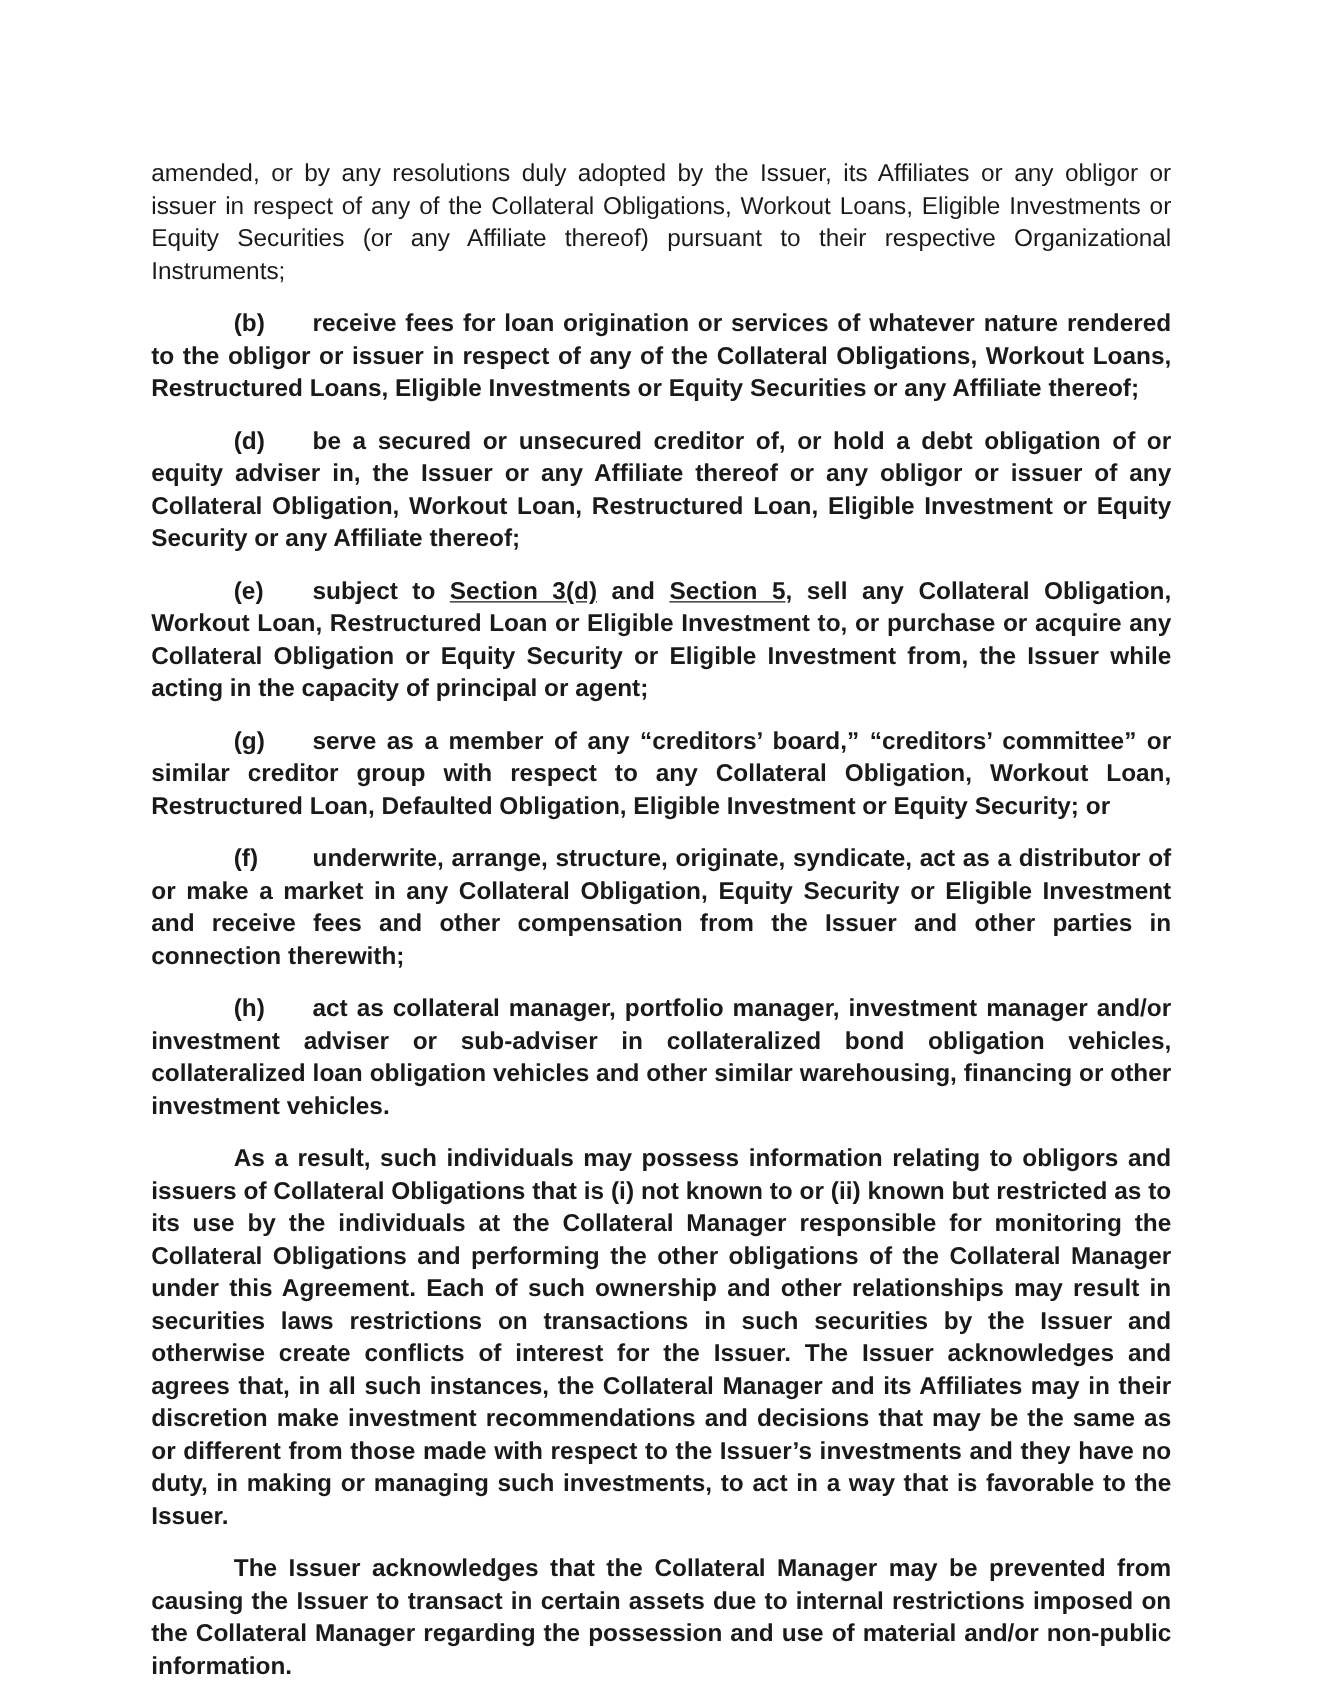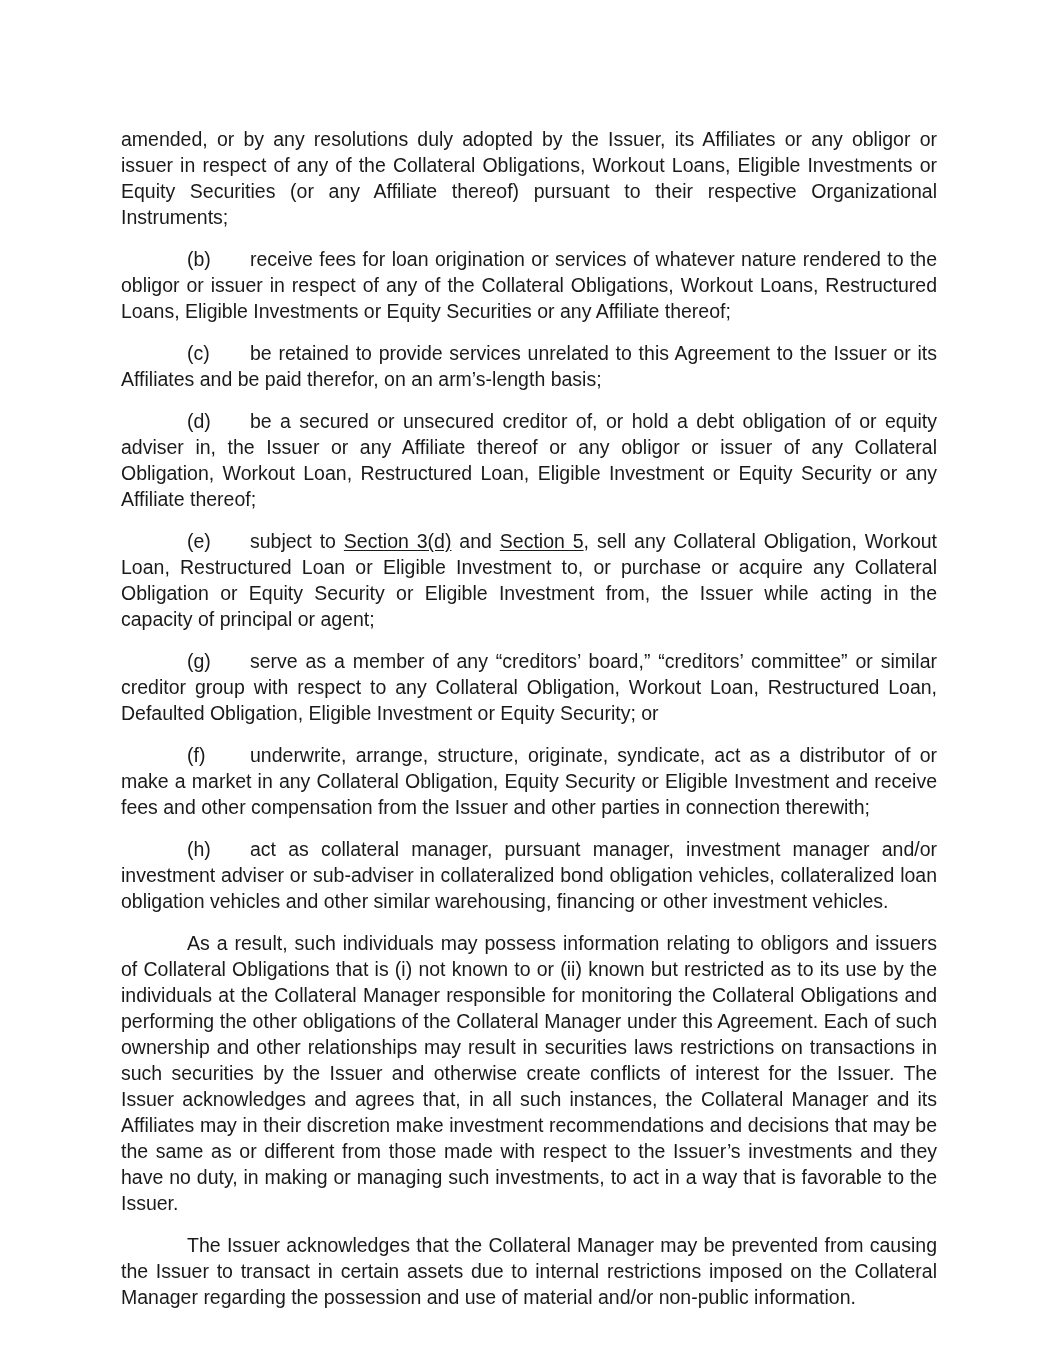--- a/index.html
+++ b/index.html
@@ -34,20 +34,21 @@
   }
   p.para {
     margin: 0 0 16px 0;
     padding: 0;
   }
   p.para:last-child {
     margin-bottom: 16px;
   }
   p.indent {
     text-indent: 66px;
+    font-weight: bold;
   }
   .plabel {
     display: inline-block;
     width: 63px;
     text-indent: 0;
   }
   .uref {
     text-decoration: underline;
     text-underline-offset: 2px;
   }
@@ -55,30 +56,29 @@
 </head>
 <body>
 
 <main class="page">
   <section class="page-text">
 
     <p class="para">amended, or by any resolutions duly adopted by the Issuer, its Affiliates or any obligor or issuer in respect of any of the Collateral Obligations, Workout Loans, Eligible Investments or Equity Securities (or any Affiliate thereof) pursuant to their respective Organizational Instruments;</p>
 
     <p class="para indent"><span class="plabel">(b)</span><span>receive fees for loan origination or services of whatever nature rendered to the obligor or issuer in respect of any of the Collateral Obligations, Workout Loans, Restructured Loans, Eligible Investments or Equity Securities or any Affiliate thereof;</span></p>
 
-    <p class="para indent"><span class="plabel">(c)</span><span>be retained to provide services unrelated to this Agreement to the Issuer or its Affiliates and be paid therefor, on an arm’s-length basis;</span></p>
 
     <p class="para indent"><span class="plabel">(d)</span><span>be a secured or unsecured creditor of, or hold a debt obligation of or equity adviser in, the Issuer or any Affiliate thereof or any obligor or issuer of any Collateral Obligation, Workout Loan, Restructured Loan, Eligible Investment or Equity Security or any Affiliate thereof;</span></p>
 
     <p class="para indent"><span class="plabel">(e)</span><span>subject to </span><span class="uref">Section 3(d)</span><span> and </span><span class="uref">Section 5</span><span>, sell any Collateral Obligation, Workout Loan, Restructured Loan or Eligible Investment to, or purchase or acquire any Collateral Obligation or Equity Security or Eligible Investment from, the Issuer while acting in the capacity of principal or agent;</span></p>
 
     <p class="para indent"><span class="plabel">(g)</span><span>serve as a member of any “creditors’ board,” “creditors’ committee” or similar creditor group with respect to any Collateral Obligation, Workout Loan, Restructured Loan, Defaulted Obligation, Eligible Investment or Equity Security; or</span></p>
 
     <p class="para indent"><span class="plabel">(f)</span><span>underwrite, arrange, structure, originate, syndicate, act as a distributor of or make a market in any Collateral Obligation, Equity Security or Eligible Investment and receive fees and other compensation from the Issuer and other parties in connection therewith;</span></p>
 
-    <p class="para indent"><span class="plabel">(h)</span><span>act as collateral manager, pursuant manager, investment manager and/or investment adviser or sub-adviser in collateralized bond obligation vehicles, collateralized loan obligation vehicles and other similar warehousing, financing or other investment vehicles.</span></p>
+    <p class="para indent"><span class="plabel">(h)</span><span>act as collateral manager, portfolio manager, investment manager and/or investment adviser or sub-adviser in collateralized bond obligation vehicles, collateralized loan obligation vehicles and other similar warehousing, financing or other investment vehicles.</span></p>
 
     <p class="para indent">As a result, such individuals may possess information relating to obligors and issuers of Collateral Obligations that is (i) not known to or (ii) known but restricted as to its use by the individuals at the Collateral Manager responsible for monitoring the Collateral Obligations and performing the other obligations of the Collateral Manager under this Agreement.  Each of such ownership and other relationships may result in securities laws restrictions on transactions in such securities by the Issuer and otherwise create conflicts of interest for the Issuer.  The Issuer acknowledges and agrees that, in all such instances, the Collateral Manager and its Affiliates may in their discretion make investment recommendations and decisions that may be the same as or different from those made with respect to the Issuer’s investments and they have no duty, in making or managing such investments, to act in a way that is favorable to the Issuer.</p>
 
     <p class="para indent">The Issuer acknowledges that the Collateral Manager may be prevented from causing the Issuer to transact in certain assets due to internal restrictions imposed on the Collateral Manager regarding the possession and use of material and/or non-public information.</p>
 
   </section>
 </main>
 
 </body></html>

